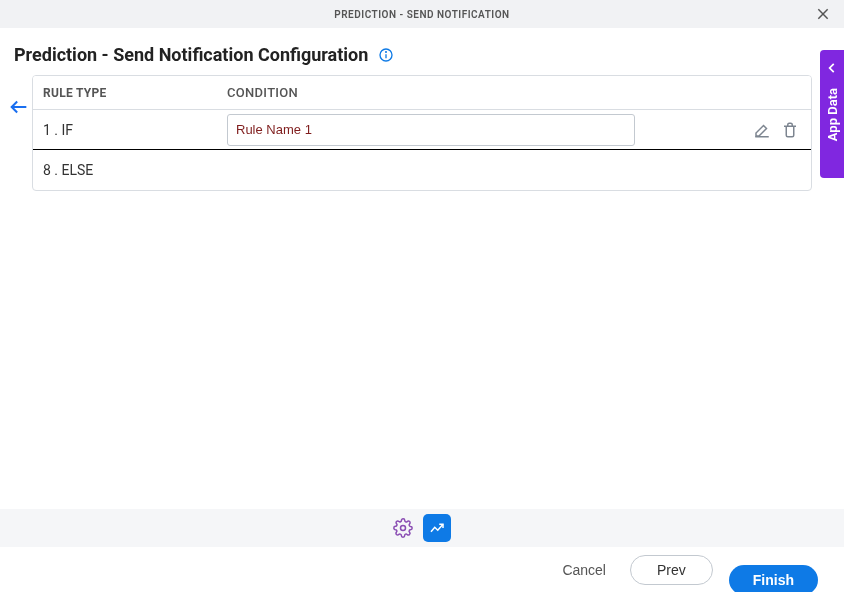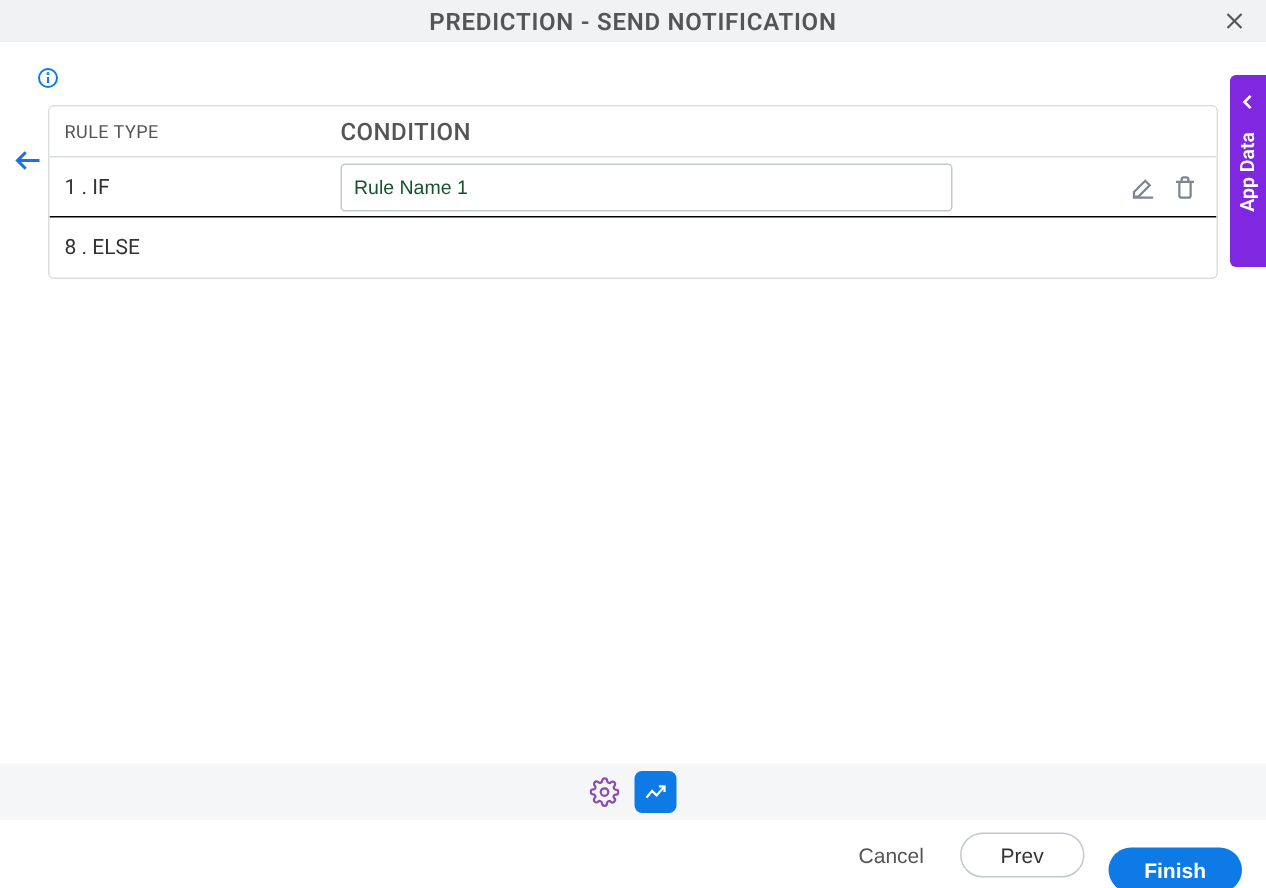--- a/index.html
+++ b/index.html
@@ -13,21 +13,21 @@
   }
   .header-bar {
     height: 28px;
     background: #f1f2f4;
     display: flex;
     align-items: center;
     justify-content: center;
     position: relative;
   }
   .header-title {
-    font-size: 16px;
+    font-size: 10px;
     font-weight: 600;
     letter-spacing: 0.5px;
     color: #555;
   }
   .close-btn {
     position: absolute;
     right: 12px;
     top: 50%;
     transform: translateY(-50%);
     cursor: pointer;
@@ -80,26 +80,26 @@
     background: #fff;
     border-bottom: 1px solid #d9dde2;
     height: 34px;
     align-items: center;
   }
   .col-ruletype {
     width: 194px;
     padding-left: 10px;
     font-size: 12px;
     color: #555;
-    font-weight: 400;
+    font-weight: 700;
     letter-spacing: 0.3px;
   }
   .col-condition {
     flex: 1;
-    font-size: 16px;
+    font-size: 13px;
     color: #555;
     font-weight: 500;
     letter-spacing: 0.3px;
   }
   .table-row {
     display: flex;
     align-items: center;
     height: 40px;
     border-bottom: 1px solid #000000;
     padding-right: 8px;
@@ -116,21 +116,21 @@
     display: flex;
     align-items: center;
   }
   .condition-input {
     width: 408px;
     height: 32px;
     border: 1px solid #c3c9d0;
     border-radius: 3px;
     padding: 0 8px;
     font-size: 13px;
-    color: #14532d;
+    color: #7f1d1d;
     background: #fff;
   }
   .row-actions {
     display: flex;
     gap: 10px;
     margin-left: auto;
     padding-right: 4px;
   }
   .icon-btn {
     color: #7d8590;
@@ -174,21 +174,21 @@
     position: absolute;
     left: 0;
     right: 0;
     bottom: 0;
     height: 45px;
     background: #fff;
     display: flex;
     align-items: center;
     justify-content: flex-end;
     gap: 16px;
-    padding-right: 16px;
+    padding-right: 26px;
   }
   .btn-cancel {
     font-size: 14px;
     color: #555;
     background: none;
     border: none;
     cursor: pointer;
     padding: 6px 8px;
   }
   .btn-prev {
@@ -248,20 +248,21 @@
   <span class="header-title">PREDICTION - SEND NOTIFICATION</span>
   <span class="close-btn">
     <svg viewBox="0 0 24 24" width="16" height="16" stroke="currentColor" stroke-width="2.2" fill="none">
       <line x1="5" y1="5" x2="19" y2="19"></line>
         <line x1="19" y1="5" x2="5" y2="19"></line>
     </svg>
   </span>
 </div>
 
 <div class="page-title-row">
+  <span class="page-title">Prediction - Send Notification Configuration</span>
   <span class="info-icon">
     <svg viewBox="0 0 24 24" width="16" height="16" stroke="currentColor" stroke-width="2" fill="none">
       <circle cx="12" cy="12" r="9"></circle>
       <line x1="12" y1="11" x2="12" y2="17"></line>
       <circle cx="12" cy="7.5" r="0.6" fill="currentColor"></circle>
     </svg>
   </span>
 </div>
 
 <span class="back-arrow">

